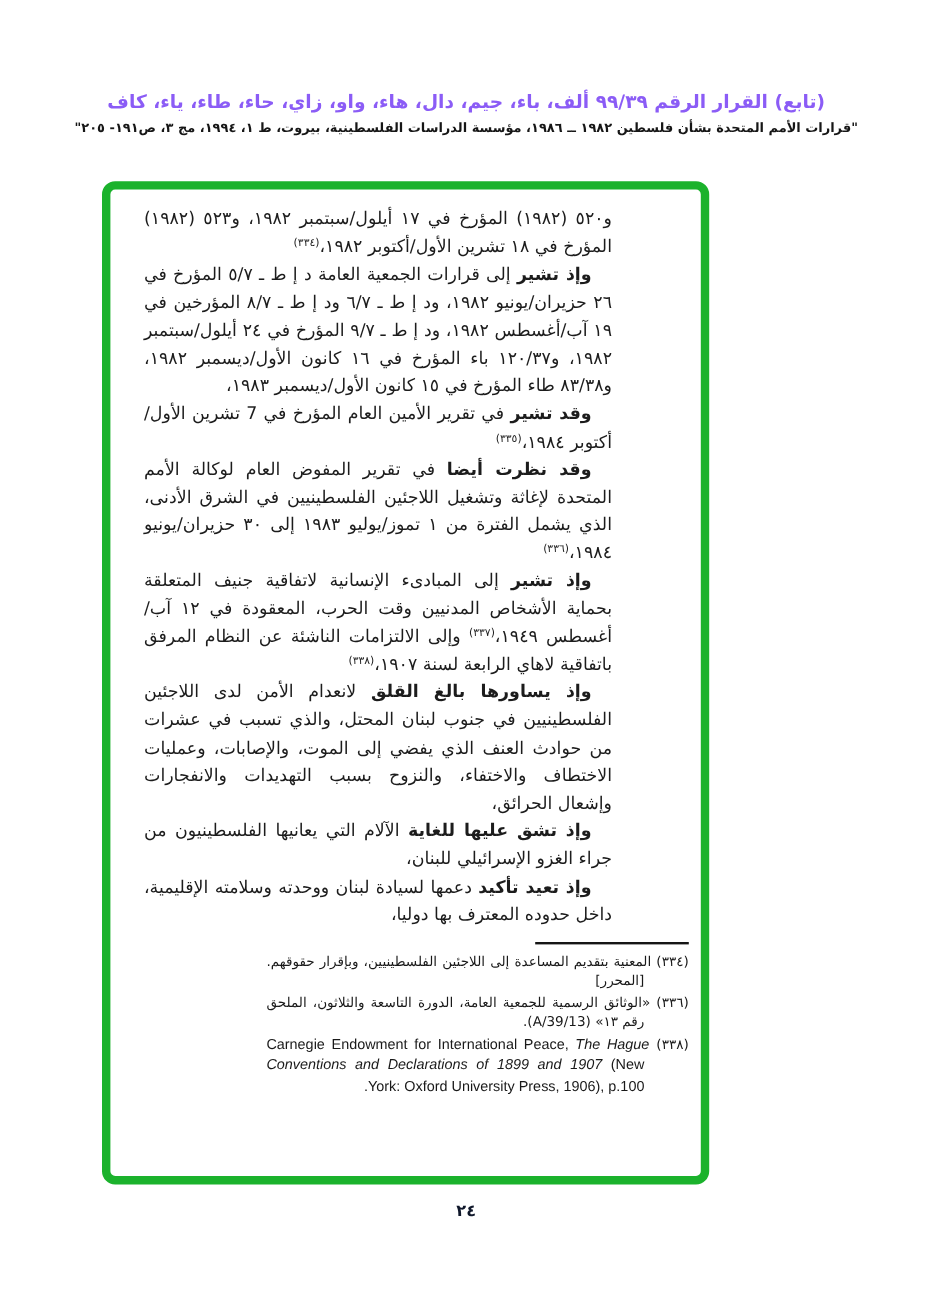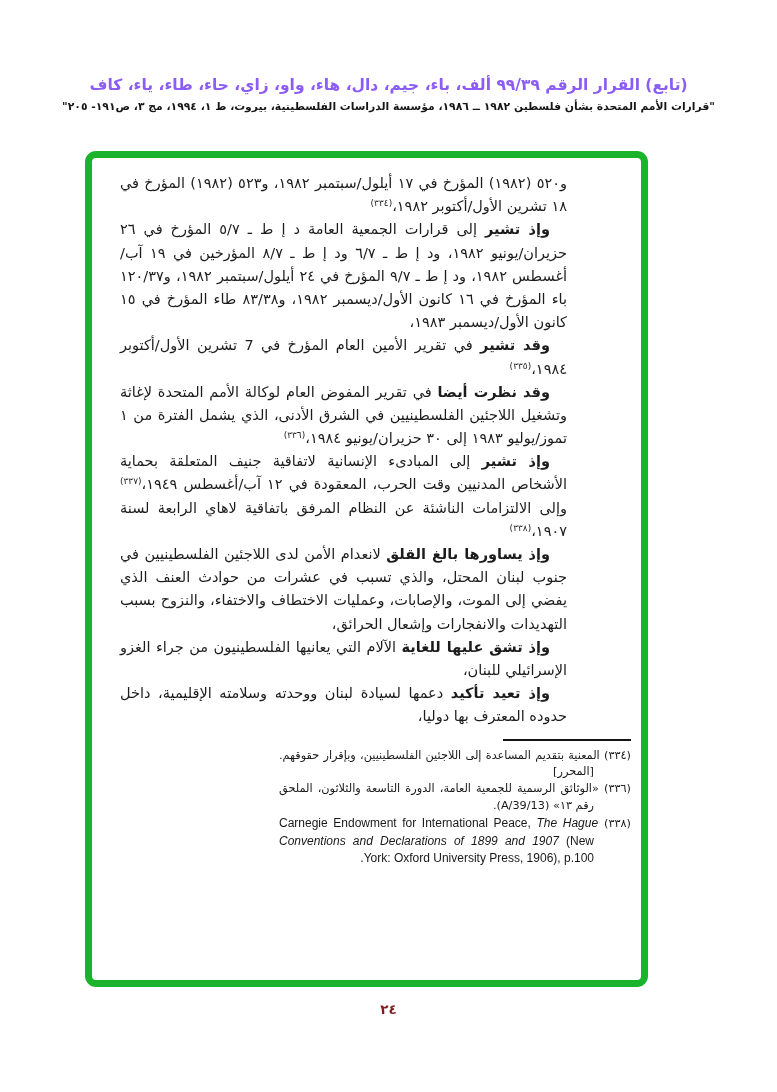--- a/index.html
+++ b/index.html
@@ -24,21 +24,21 @@
   }
   .header-source {
     margin-top: 6px;
     font-size: 10.8px; font-weight: bold; color: #161616;
   }
 
   
   .green-box {
     position: absolute;
     left: 85px; top: 151px;
-    width: 563px; height: 836px;
+    width: 506px; height: 836px;
     box-sizing: border-box;
     border: 7px solid #1bb22c;
     border-radius: 11px;
     overflow: hidden;
   }
   .box-content {
     direction: rtl;
     padding: 14px 74px 0 28px;
   }
   .body-par {
@@ -87,21 +87,21 @@
   .seg-i { font-style: italic; }
 
   
   .page-number {
     position: absolute;
     top: 1001px; left: 0; right: 0;
     text-align: center;
     direction: rtl;
     font-size: 13.5px; font-weight: bold;
     letter-spacing: 5px;
-    color: #7f1d1d;
+    color: #0f172a;
   }
 </style>
 </head>
 <body>
 
 <div class="page">
 
   <div class="page-header">
     <div class="header-title">(تابع) القرار الرقم ٩٩/٣٩ ألف، باء، جيم، دال، هاء، واو، زاي، حاء، طاء، ياء، كاف</div>
     <div class="header-source">"قرارات الأمم المتحدة بشأن فلسطين ١٩٨٢ ــ ١٩٨٦، مؤسسة الدراسات الفلسطينية، بيروت، ط ١، ١٩٩٤، مج ٣، ص١٩١- ٢٠٥"</div>

